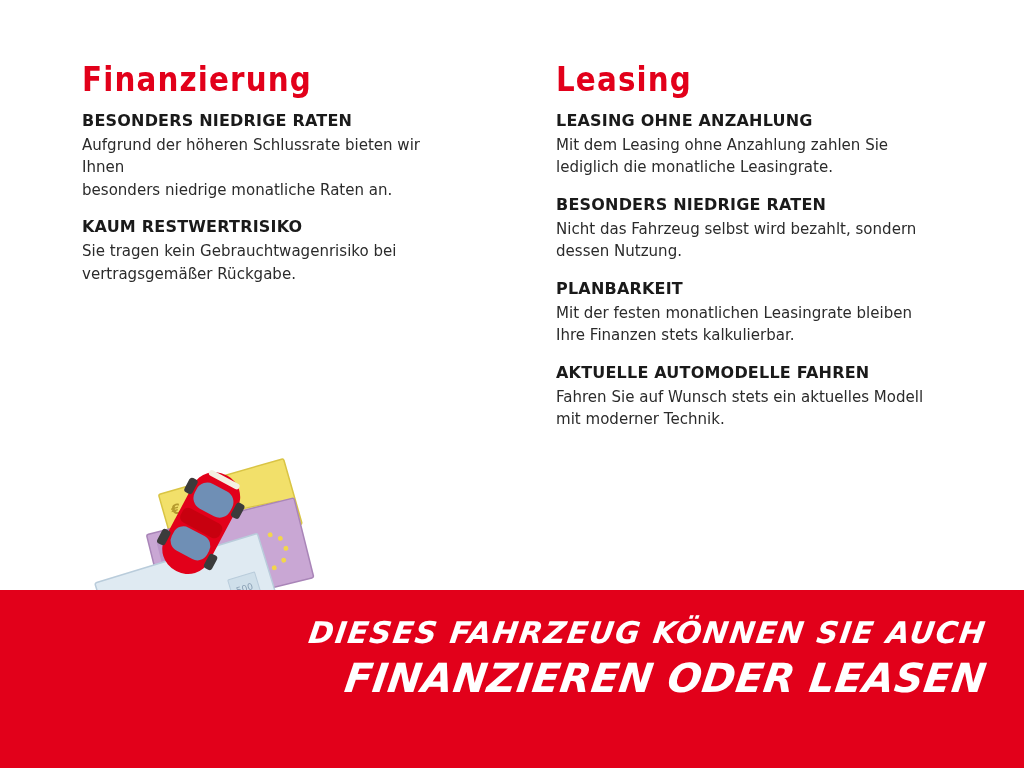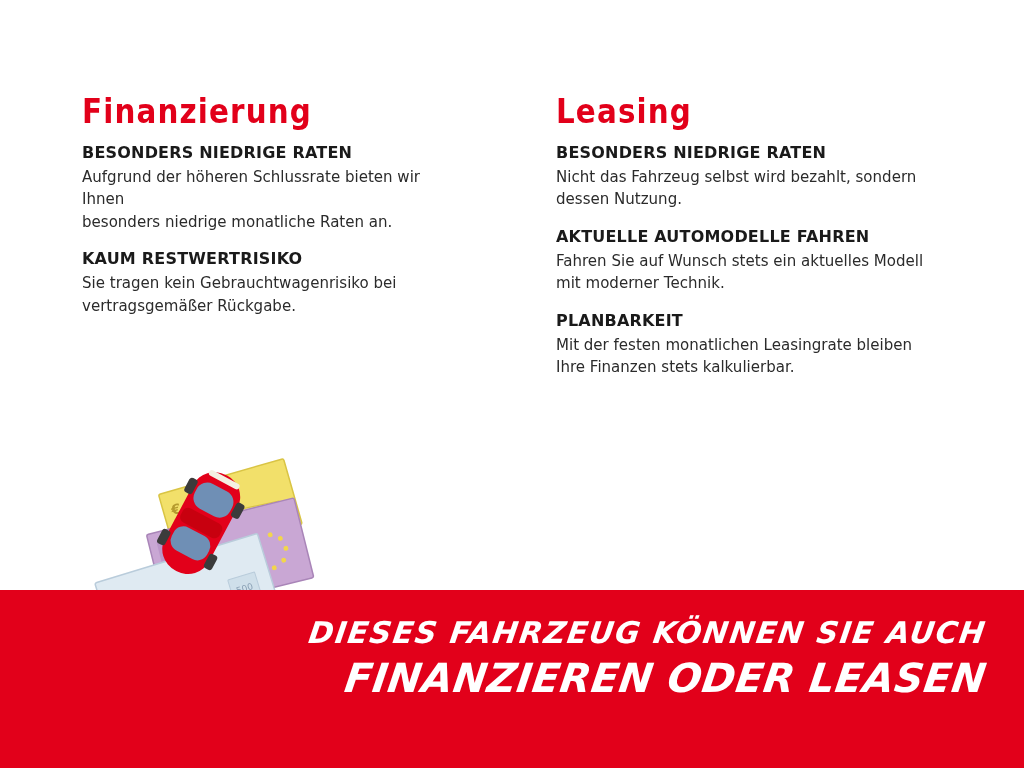--- a/index.html
+++ b/index.html
@@ -25,21 +25,20 @@
   .columns {
     position: absolute;
     top: 62px;
     left: 0;
     width: 1024px;
     display: flex;
     gap: 0px;
   }
   .column {
     box-sizing: border-box;
-    margin-top: 32px;
   }
   .column.left  { width: 478px; padding-left: 82px; padding-right: 10px; }
   .column.right { width: 546px; padding-left: 78px; padding-right: 54px; }
 
   .col-title {
     color: #e2001a;
     font-family: "DejaVu Sans", sans-serif;
     font-weight: bold;
     font-size: 34px;
     letter-spacing: 1.2px;
@@ -141,42 +140,49 @@
         <div class="block-body">
           <span class="line">Sie tragen kein Gebrauchtwagenrisiko bei</span>
           <span class="line">vertragsgemäßer Rückgabe.</span>
         </div>
       </div>
     </div>
 
     <div class="column right">
       <div class="col-title">Leasing</div>
 
+      <div class="block">
+        <div class="block-head">LEASING OHNE ANZAHLUNG</div>
+        <div class="block-body">
+          <span class="line">Mit dem Leasing ohne Anzahlung zahlen Sie</span>
+          <span class="line">lediglich die monatliche Leasingrate.</span>
+        </div>
+      </div>
 
       <div class="block">
         <div class="block-head">BESONDERS NIEDRIGE RATEN</div>
         <div class="block-body">
           <span class="line">Nicht das Fahrzeug selbst wird bezahlt, sondern</span>
           <span class="line">dessen Nutzung.</span>
         </div>
       </div>
 
       <div class="block">
+        <div class="block-head">PLANBARKEIT</div>
+        <div class="block-body">
+          <span class="line">Mit der festen monatlichen Leasingrate bleiben</span>
+          <span class="line">Ihre Finanzen stets kalkulierbar.</span>
+        </div>
+      </div>
+
+      <div class="block">
         <div class="block-head">AKTUELLE AUTOMODELLE FAHREN</div>
         <div class="block-body">
           <span class="line">Fahren Sie auf Wunsch stets ein aktuelles Modell</span>
           <span class="line">mit moderner Technik.</span>
-        </div>
-      </div>
-
-      <div class="block">
-        <div class="block-head">PLANBARKEIT</div>
-        <div class="block-body">
-          <span class="line">Mit der festen monatlichen Leasingrate bleiben</span>
-          <span class="line">Ihre Finanzen stets kalkulierbar.</span>
         </div>
       </div>
     </div>
 
   </div>
 
   <div class="illustration">
     <svg width="260" height="190" viewBox="0 0 260 190" xmlns="http://www.w3.org/2000/svg">
 
       <g transform="rotate(-16 150 60)">

